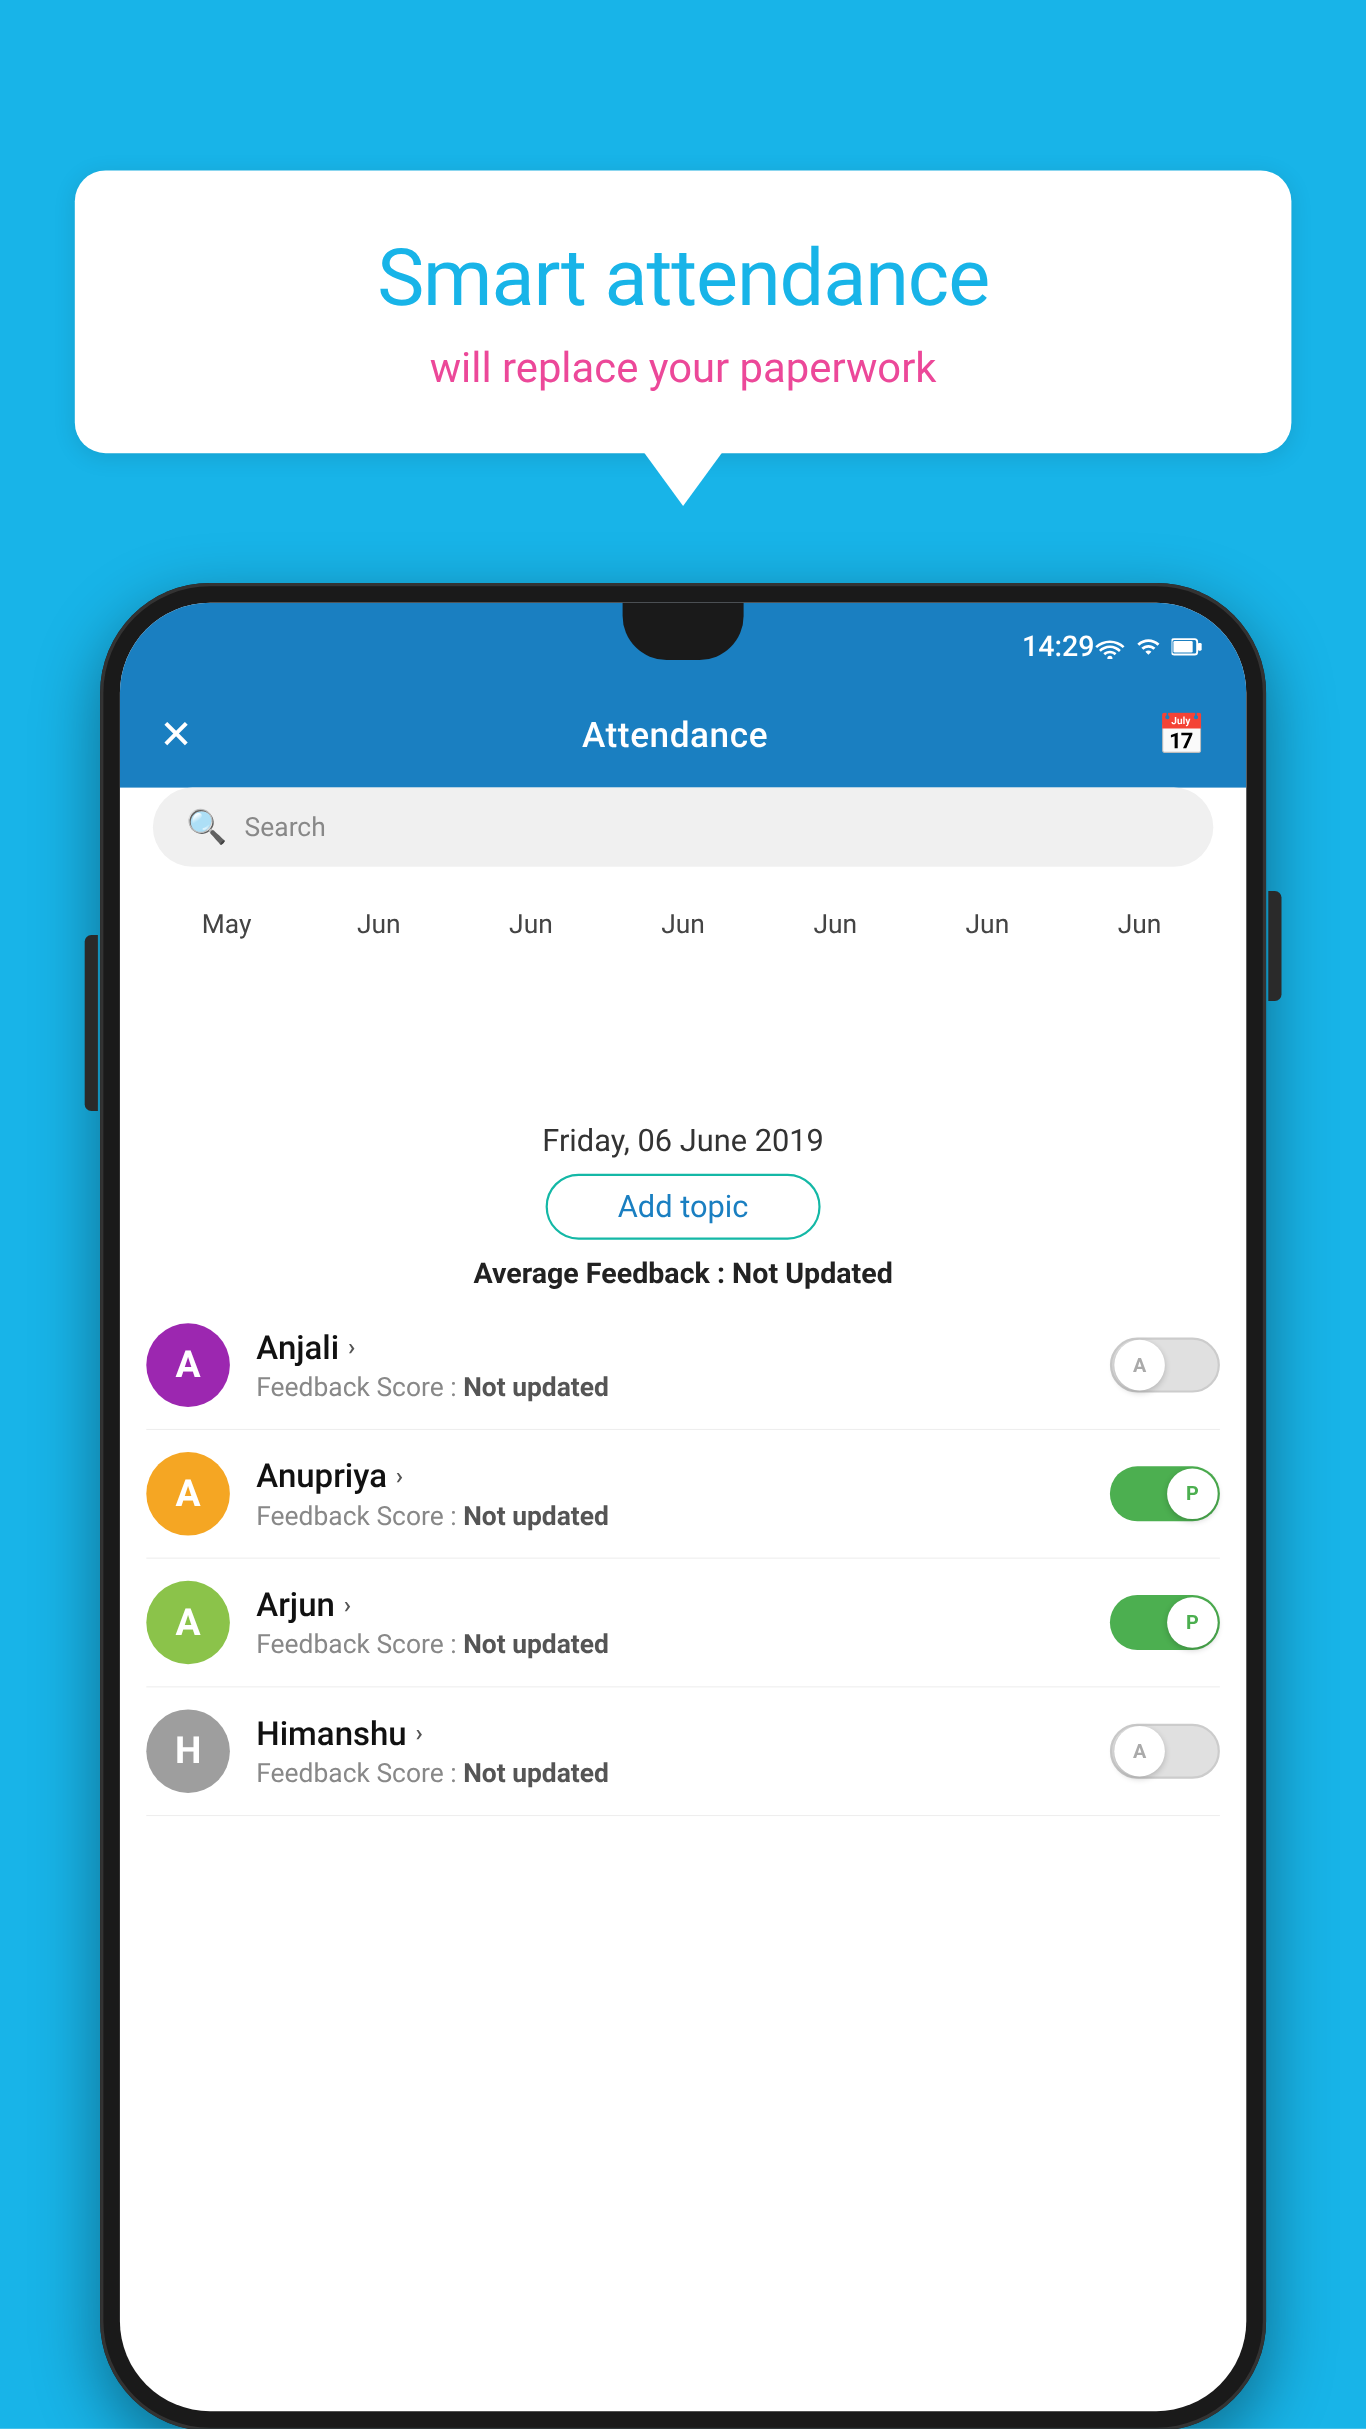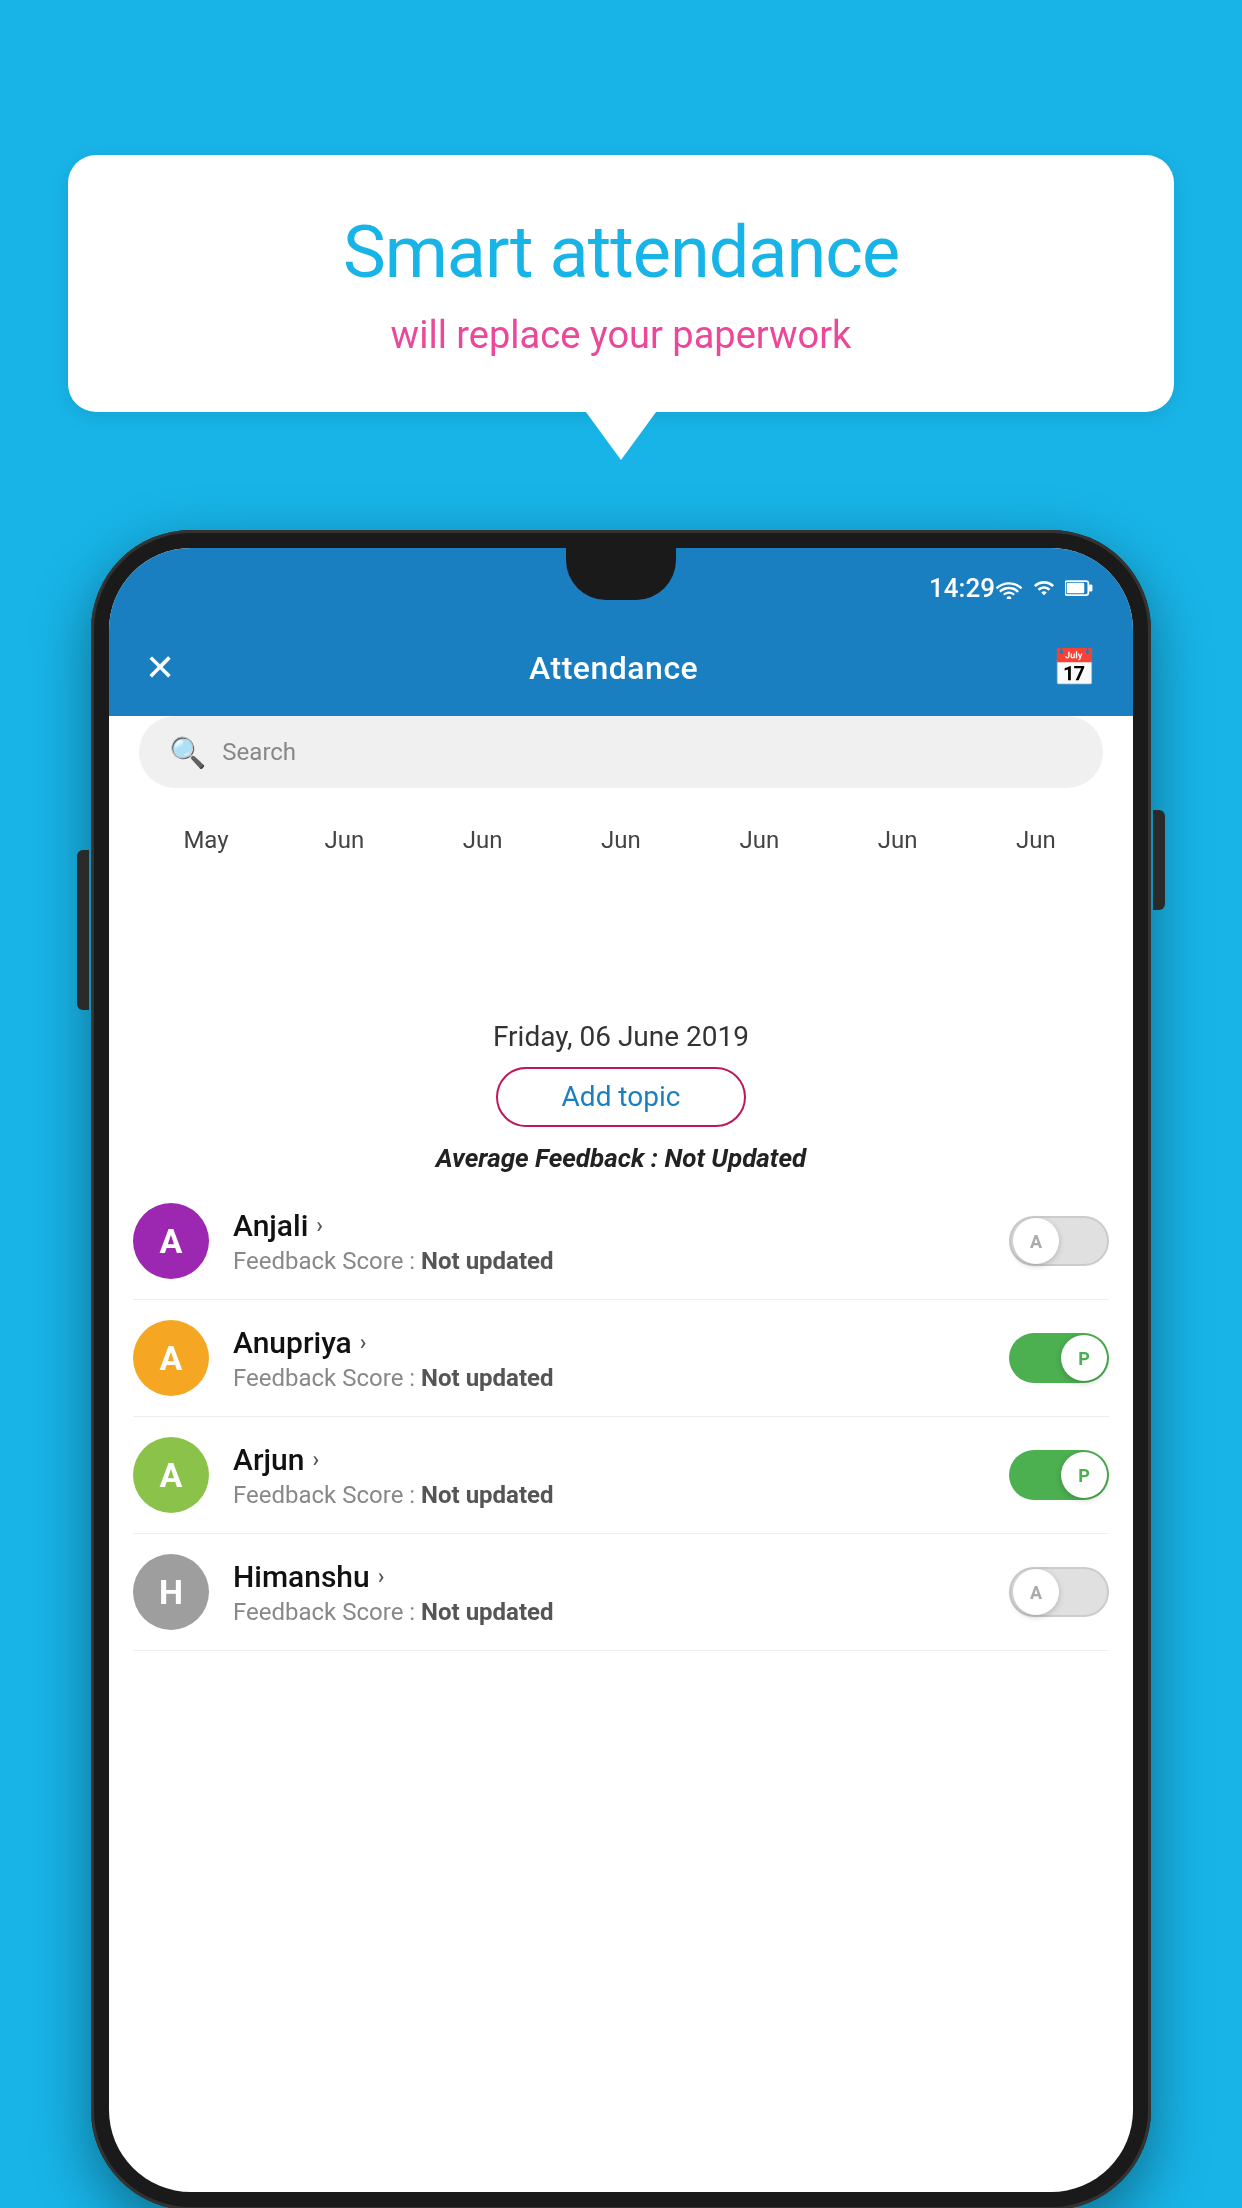--- a/index.html
+++ b/index.html
@@ -282,36 +282,35 @@
       color: #333;
       padding: 16px 0 14px;
       font-weight: 400;
     }
 
     .add-topic-btn {
       display: block;
       margin: 0 auto;
       width: 250px;
       height: 60px;
-      border: 2px solid #be185d;
+      border: 2px solid #14b8a6;
       border-radius: 30px;
       background: white;
       color: #1a7fc1;
       font-size: 28px;
       text-align: center;
       line-height: 56px;
       cursor: pointer;
     }
 
     .avg-feedback {
       text-align: center;
       font-size: 26px;
       color: #666;
       padding: 16px 0 10px;
-      font-style: italic;
     }
 
     .avg-feedback span {
       font-weight: 700;
       color: #222;
     }
 
     
     .student-list {
       padding: 0 24px;

